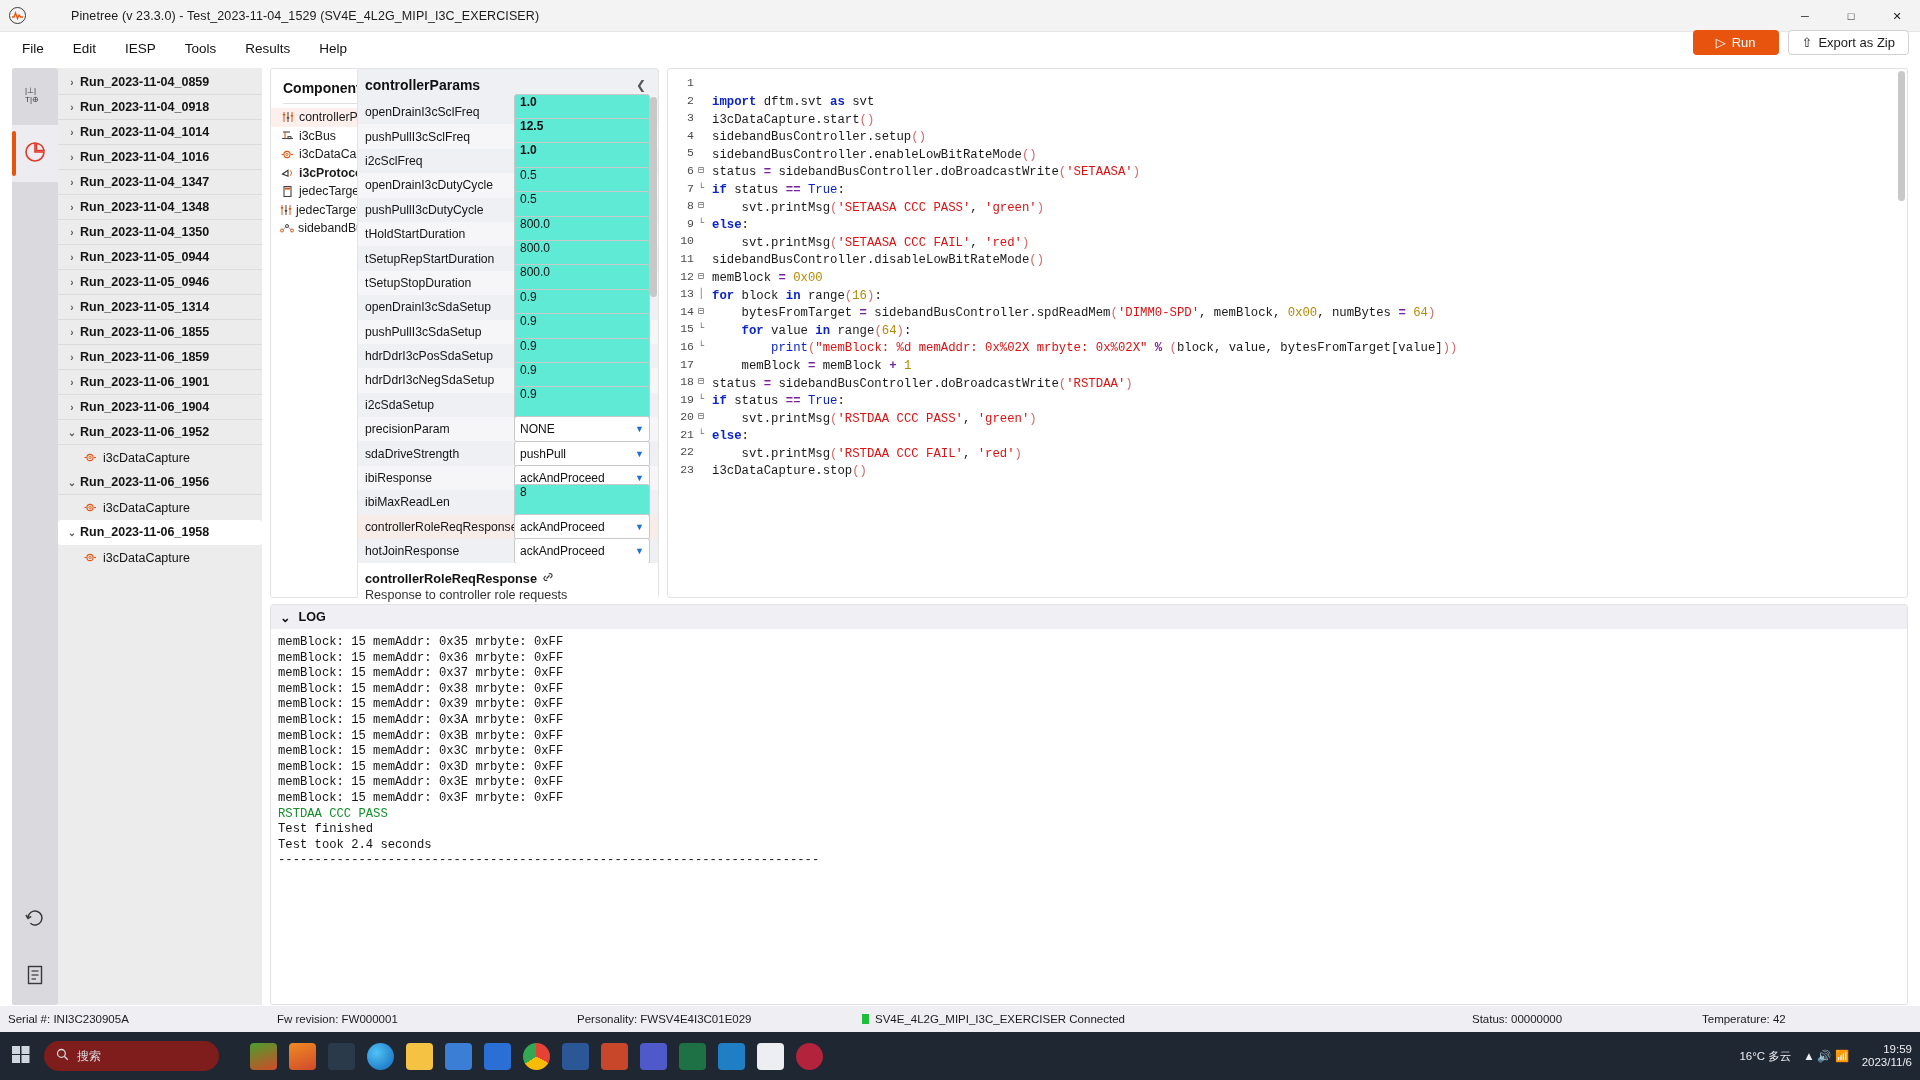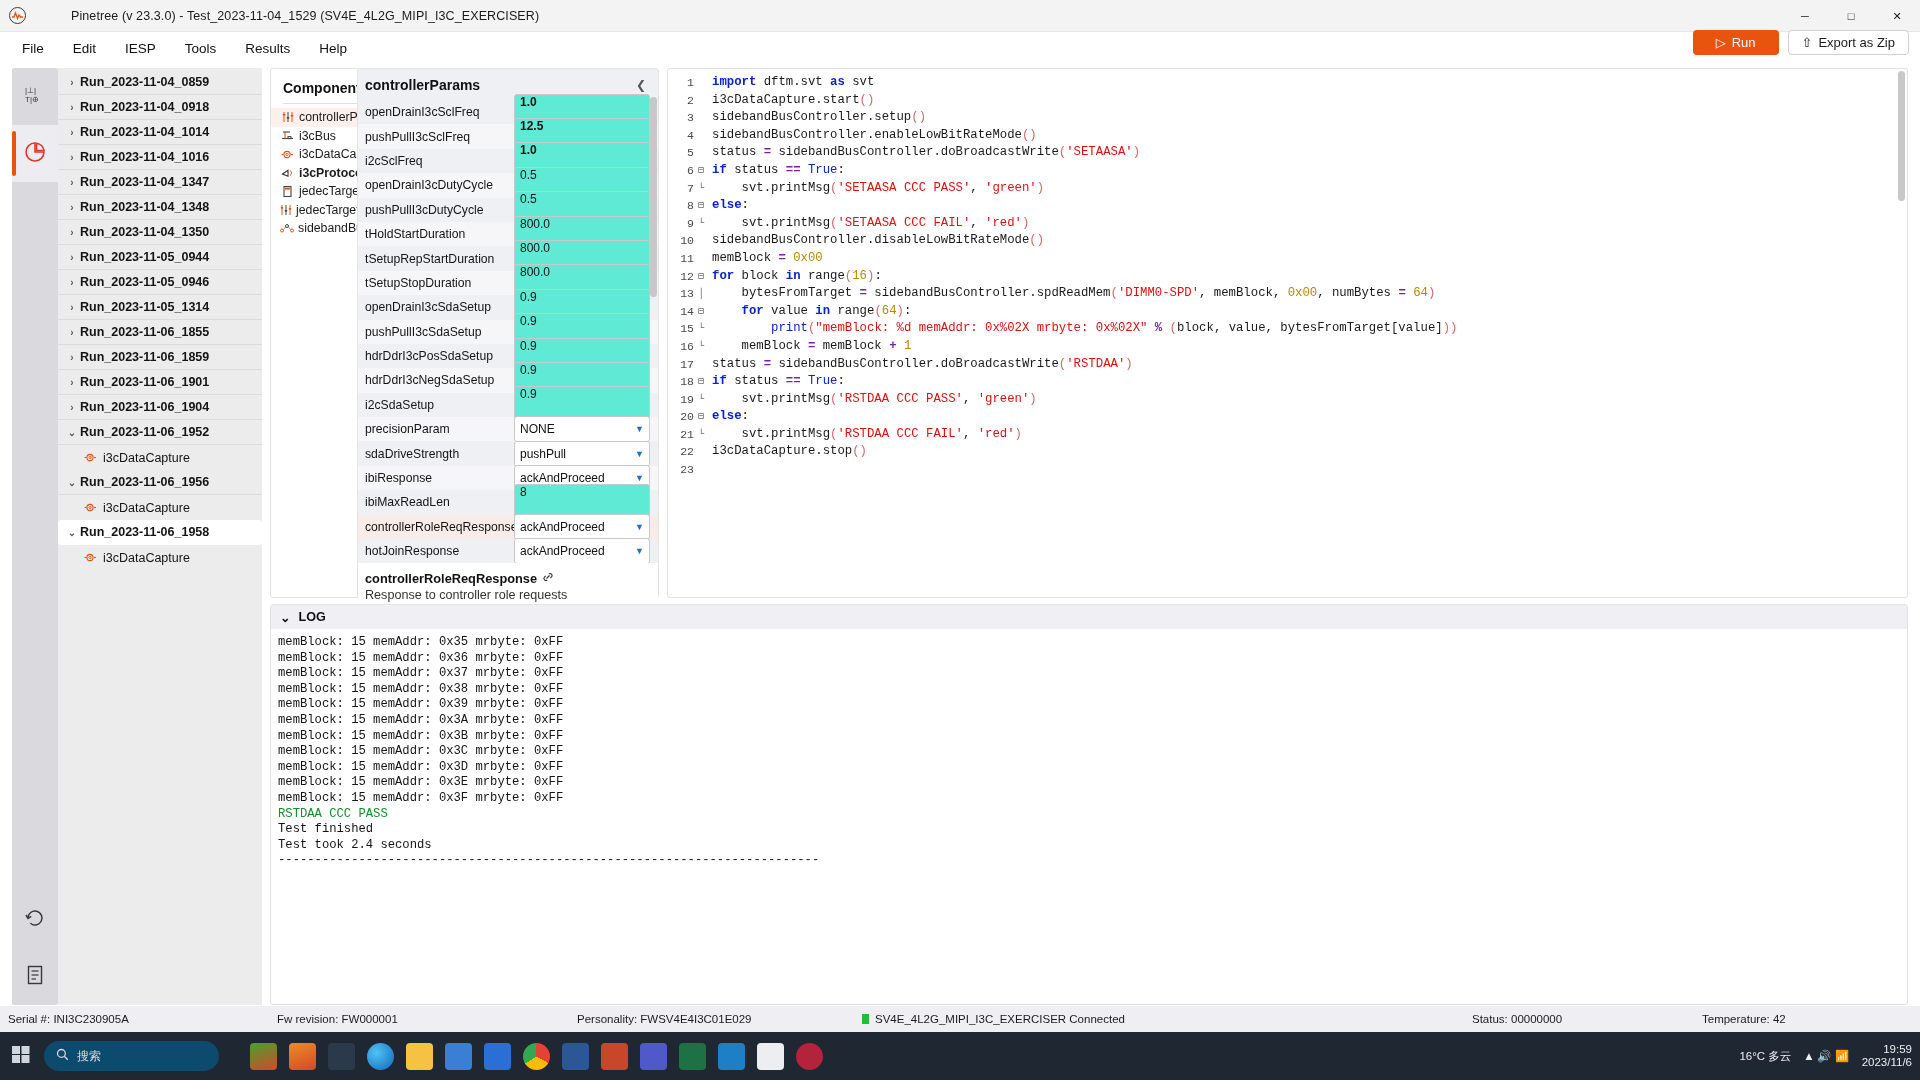--- a/index.html
+++ b/index.html
@@ -157,21 +157,21 @@
   }
   .proc .expand { position: absolute; right: 10px; top: 7px; color: #444; font-size: 12px; cursor: pointer; }
   .code {
     display: flex; font-family: "Liberation Mono", monospace; font-size: 12.3px;
     padding-top: 3px; height: 499px; overflow: hidden; position: relative;
   }
   .gutter { width: 26px; text-align: right; color: #4a4a4a; padding-top: 2px; flex: 0 0 26px; }
   .gutter div { height: 17.6px; line-height: 17.6px; font-size: 11.5px; }
   .foldcol { width: 14px; flex: 0 0 14px; padding-top: 2px; color: #6a6a6a; }
   .foldcol div { height: 17.6px; line-height: 17.6px; font-size: 10px; text-align: center; }
-  .codelines { flex: 1; padding-top: 2px; padding-left: 4px; white-space: pre; }
+  .codelines { flex: 1; padding-top: 2px; padding-left: 4px; white-space: pre; margin-top: 20px; }
   .codelines div { height: 17.6px; line-height: 17.6px; color: #1a1a1a; }
   .k { color: #0b24c9; font-weight: bold; }
   .kw { color: #7a1fa2; font-weight: bold; }
   .s { color: #e01010; }
   .n { color: #b58900; }
   .p { color: #d46a6a; }
   .bt { color: #0b24c9; }
   .editor-scroll {
     position: absolute; right: 2px; top: 2px; width: 7px; height: 130px;
     background: #c8c8c8; border-radius: 4px;
@@ -205,21 +205,21 @@
   }
 
   
   .taskbar {
     position: absolute; left: 0; top: 1032px; width: 1920px; height: 48px;
     background: #1f2733; display: flex; align-items: center;
   }
   .tb-icons { position: absolute; left: 250px; display: flex; align-items: center; gap: 12px; }
   .tb-ic { width: 27px; height: 27px; border-radius: 4px; }
   .tb-search {
-    position: absolute; left: 44px; width: 175px; height: 30px; background: #0c4a6e;
+    position: absolute; left: 44px; width: 175px; height: 30px; background: #7f1d1d;
     border-radius: 16px; display: flex; align-items: center; gap: 8px;
     padding-left: 12px; color: #d6d9de; font-size: 12px;
   }
   .tb-start { position: absolute; left: 10px; width: 26px; height: 26px; }
   .tb-right {
     position: absolute; right: 8px; display: flex; align-items: center; gap: 12px;
     color: #eceef1; font-size: 11.5px;
   }
   .clock { text-align: right; line-height: 13px; font-size: 11.5px; }
 </style>

